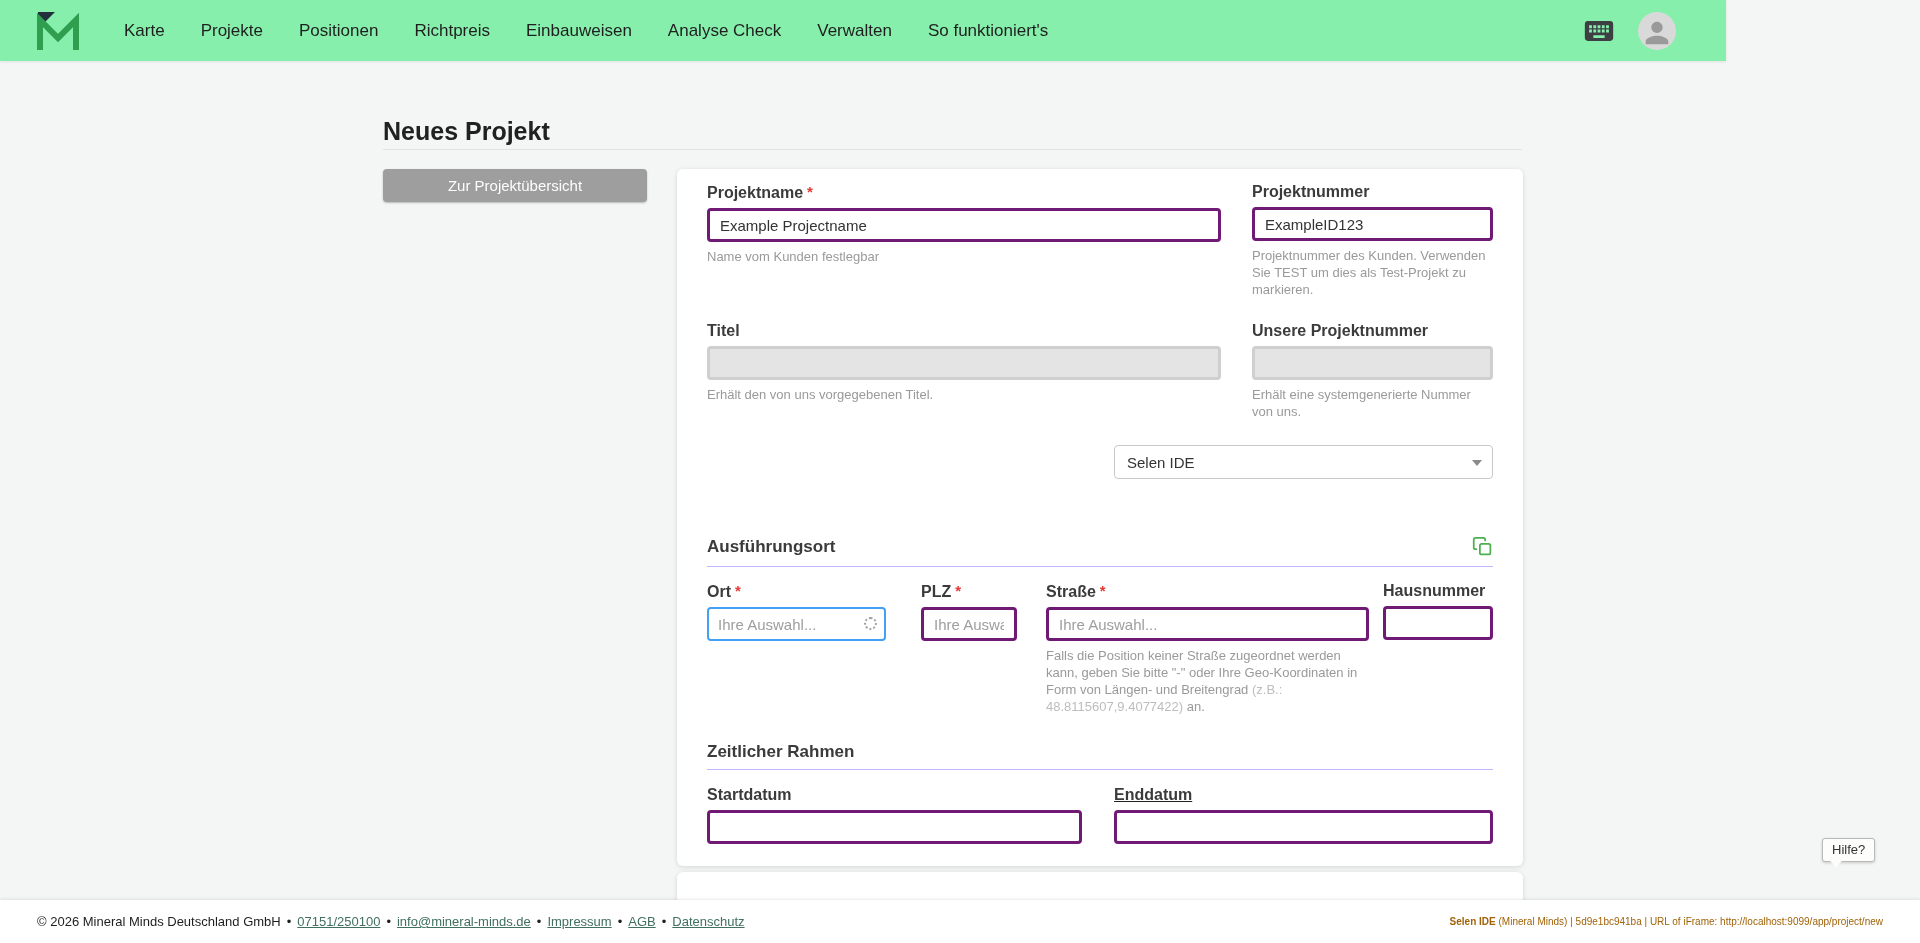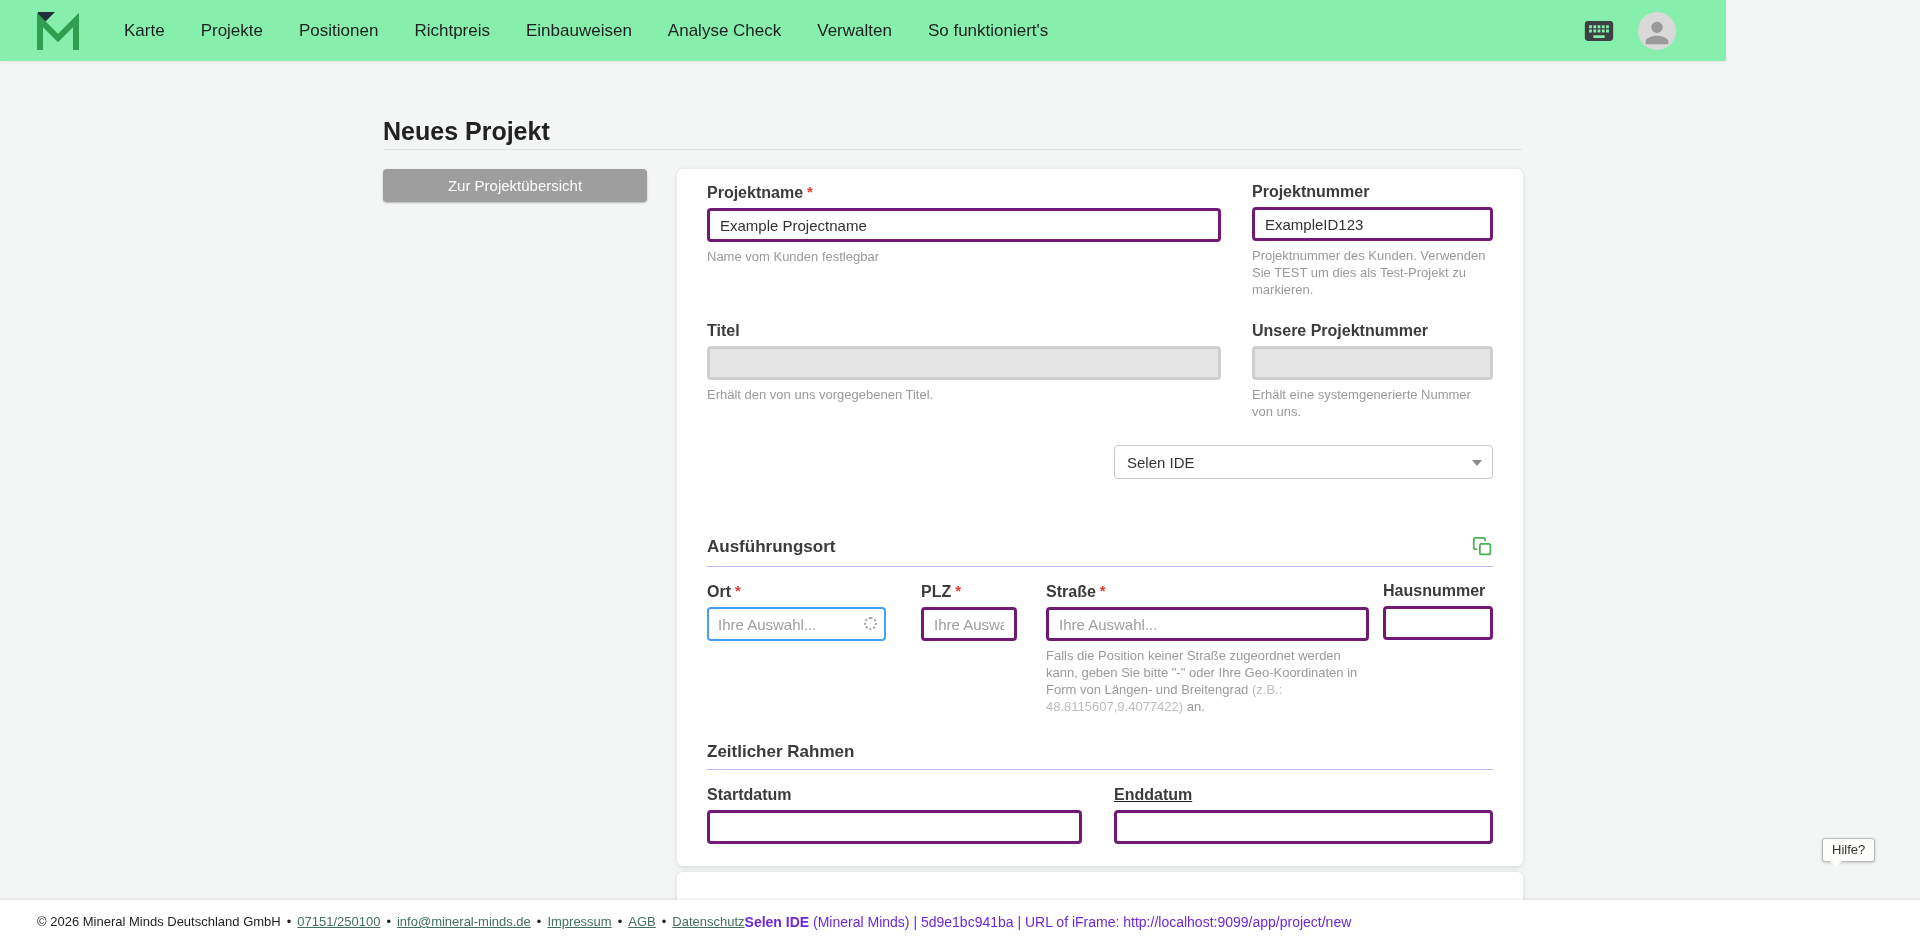--- a/index.html
+++ b/index.html
@@ -100,28 +100,28 @@
   }
   .help-bubble:after {
     content: ""; position: absolute; left: 7px; bottom: -6px; width: 0; height: 0;
     border-left: 6px solid transparent; border-right: 6px solid transparent;
     border-top: 6px solid #fdfdfb;
   }
 
   
   .footer {
     position: absolute; left: 0; bottom: 0; width: 1920px; height: 43px;
-    background: #fff; display: flex; align-items: center; justify-content: flex-start;
+    background: #fff; display: flex; align-items: center; justify-content: space-between;
     padding: 0 37px; box-shadow: 0 -1px 3px rgba(0,0,0,0.09); z-index: 10;
     font-size: 13px; color: #1e1e1e;
   }
   .footer-left { display: flex; align-items: center; white-space: nowrap; }
   .footer-left .sep { margin: 0 6px; color: #1e1e1e; }
   .flink { color: #41705f; text-decoration: underline; cursor: pointer; }
-  .footer-right { white-space: nowrap; font-size: 14px; color: #6d28d9; }
+  .footer-right { white-space: nowrap; font-size: 10px; color: #a16207; }
   .footer-right .bold { font-weight: 700; }
 </style>
 </head>
 <body>
 
 <header class="navbar">
   <div class="logo">
     <svg width="44" height="40" viewBox="0 0 44 40">
       <polygon points="2,1 19,1 2,18" fill="#22303c"></polygon>
       <path d="M4 39 V9 L22 27 L40 9 V39" fill="none" stroke="#2f9e4f" stroke-width="6"></path>

